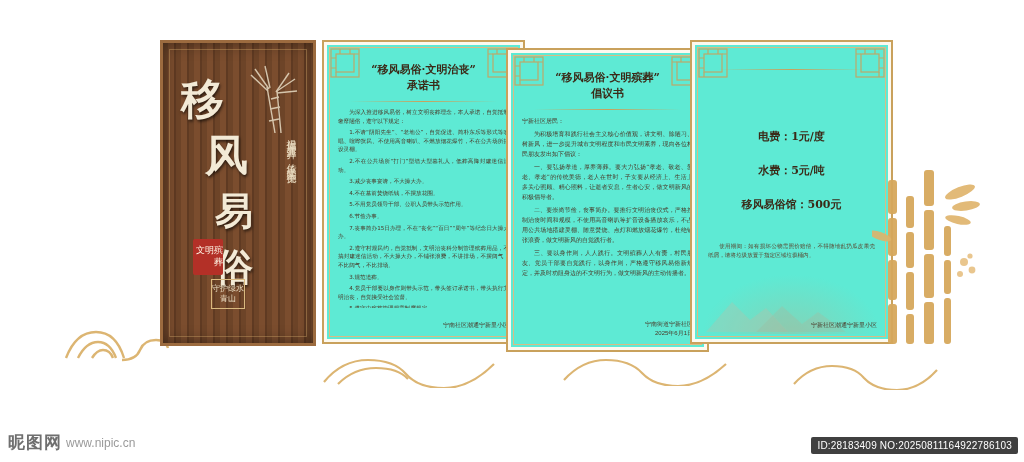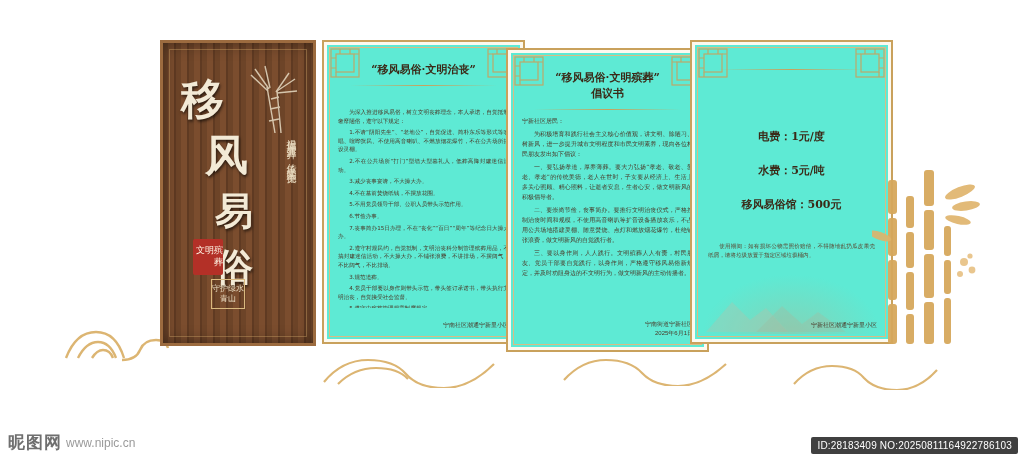--- a/index.html
+++ b/index.html
@@ -308,20 +308,21 @@
         <g stroke="#c9a15c" stroke-width="1.2" fill="none">
           <rect x="1" y="1" width="28" height="28"></rect>
           <rect x="6" y="6" width="18" height="18"></rect>
           <path d="M29 10 H24 M29 20 H24 M10 1 V6 M20 1 V6 M1 6 H6 M24 24 V29"></path>
         </g>
       </svg>
     </div>
 
     <div class="title-box">
       <div class="doc-title">“移风易俗·文明治丧”</div>
+      <div class="doc-title">承诺书</div>
       <div class="title-rule"></div>
     </div>
 
     <div class="doc-body">
       <p>为深入推进移风易俗，树立文明丧葬理念，本人承诺，自觉抵制奢靡陋俗，遵守以下规定：</p>
       <p>1.不请“阴阳先生”、“老地公”，自觉促进、简朴东乐等形式等吹唱、喧哗扰民、不使用高音喇叭、不燃放烟花爆竹，不在公共场所搭设灵棚。</p>
       <p>2.不在公共场所“打门”型墙大型墓礼人，低葬高降封建迷信活动。</p>
       <p>3.减少丧事宴请，不大操大办。</p>
       <p>4.不在墓前焚烧纸钱，不摆放花圈。</p>
       <p>5.不用党员领导干部、公职人员带头示范作用。</p>

